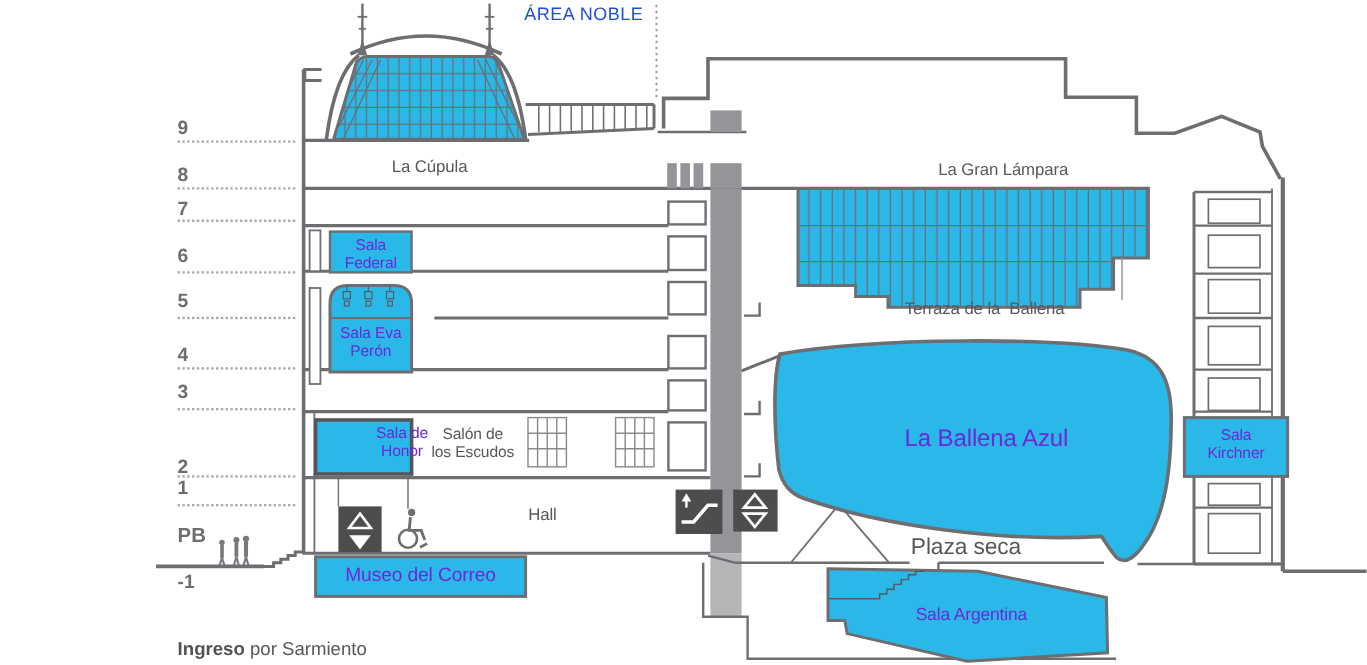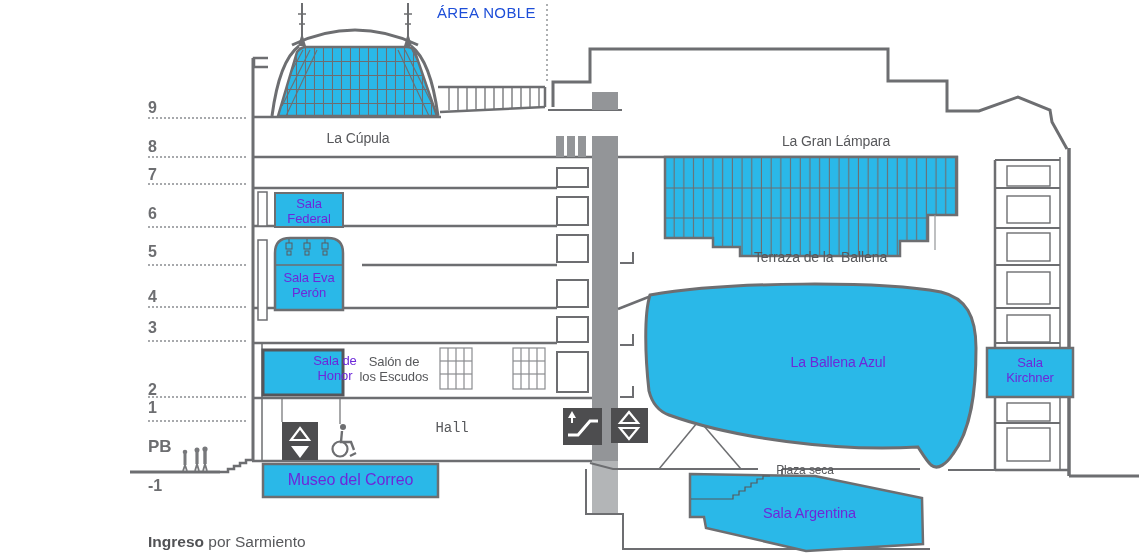--- a/index.html
+++ b/index.html
@@ -9,24 +9,24 @@
   .lbl{position:absolute;font:13px/1.12 "Liberation Sans",sans-serif;color:#6d28d9;
        text-align:center;white-space:pre-line;letter-spacing:-0.1px;}
   .lbl.on-white{color:#57585B;}
   #lbl-cupula{left:298px;top:131px;width:120px;font-size:14px;}
   #lbl-lampara{left:755px;top:134px;width:162px;font-size:14px;}
   #lbl-terraza{left:728px;top:250px;width:185px;font-size:14px;white-space:pre;}
   #lbl-federal{left:275px;top:197px;width:68px;}
   #lbl-eva{left:271px;top:271px;width:76px;}
   #lbl-honor{left:263px;top:354px;width:80px;margin-left:32px;}
   #lbl-escudos{left:346px;top:355px;width:96px;}
-  #lbl-hall{left:420px;top:421px;width:64px;font-size:14px;font-family:Liberation Mono, monospace;}
+  #lbl-hall{left:420px;top:421px;width:64px;font-size:14px;}
   #lbl-museo{left:263px;top:471px;width:175px;font-size:16px;}
-  #lbl-ballena{left:758px;top:355px;width:160px;font-size:14px;}
-  #lbl-plaza{left:755px;top:464px;width:100px;font-size:12px;}
+  #lbl-ballena{left:742px;top:355px;width:160px;font-size:20px;}
+  #lbl-plaza{left:755px;top:446px;width:100px;font-size:19px;}
   #lbl-kirchner{left:987px;top:356px;width:86px;}
   #lbl-argentina{left:732px;top:505px;width:155px;font-size:14.5px;}
   .area-lbl{position:absolute;top:4px;font-size:15px;letter-spacing:.4px;color:#1d4ed8;
             font-weight:400;white-space:nowrap;}
   #lbl-noble{left:416px;width:120px;text-align:right;}
   #lbl-industrial{left:561px;width:180px;text-align:left;}
   .floor-num{position:absolute;left:148px;font-weight:700;font-size:16px;color:#6d6e71;
              letter-spacing:0;}
   .floor-num.pb{font-size:17px;}
   .dots{position:absolute;left:148px;width:98px;height:0;border-top:2px dotted #A7A9AC;}

